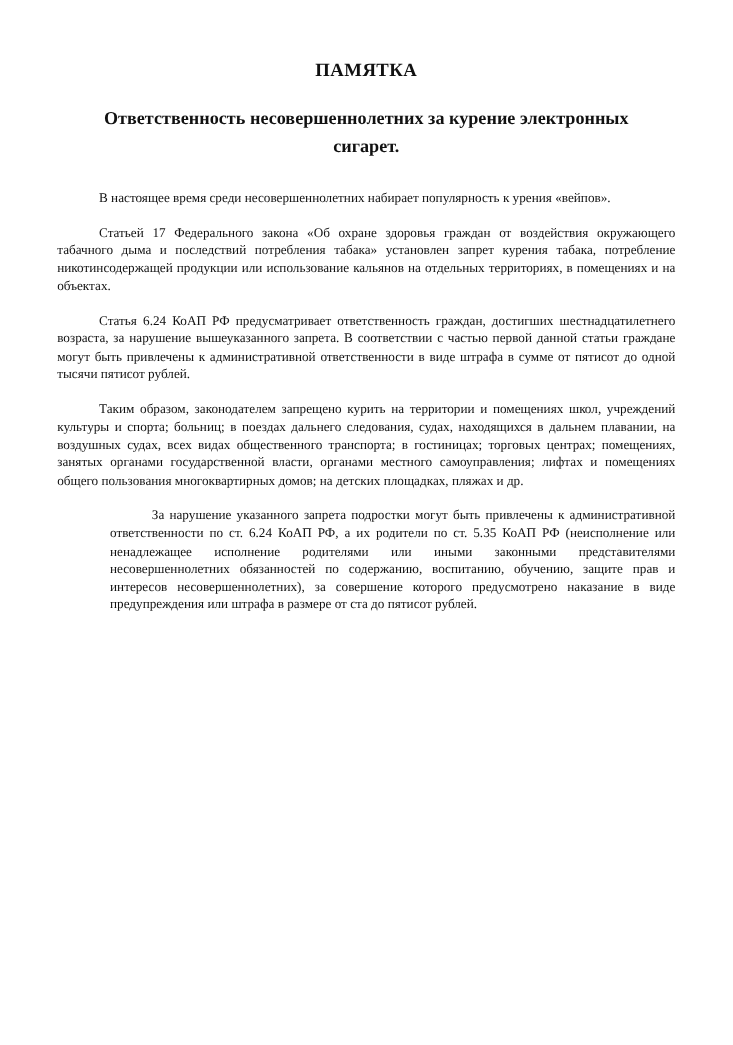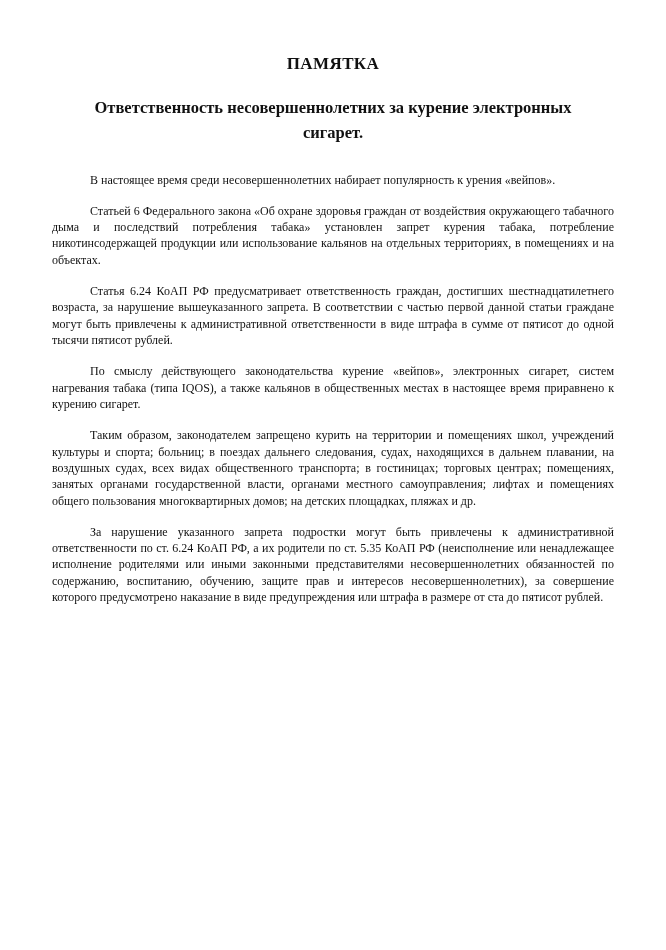--- a/index.html
+++ b/index.html
@@ -43,33 +43,33 @@
     text-align: justify;
     text-justify: inter-word;
     font-size: 12px;
     line-height: 1.36;
     margin: 0 0 15px 0;
     text-indent: 38px;
     hyphens: manual;
   }
   .para:last-child {
     margin-bottom: 0;
+    margin-left: 48px;
   }
 </style>
 </head>
 <body>
 
 <div class="page">
 
   <div class="doc-title">ПАМЯТКА</div>
 
   <div class="doc-subtitle">Ответственность несовершеннолетних за курение электронных сигарет.</div>
 
   <div class="body-text">
     <p class="para">В настоящее время среди несовершеннолетних набирает популярность к урения «вейпов».</p>
-    <p class="para">Статьей 6 Федерального закона «Об охране здоровья граждан от воздействия окружающего табачного дыма и последствий потребления табака» установлен запрет курения табака, потребление никотинсодержащей продукции или использование кальянов на отдельных территориях, в помещениях и на объектах.</p>
+    <p class="para">Статьей 17 Федерального закона «Об охране здоровья граждан от воздействия окружающего табачного дыма и последствий потребления табака» установлен запрет курения табака, потребление никотинсодержащей продукции или использование кальянов на отдельных территориях, в помещениях и на объектах.</p>
     <p class="para">Статья 6.24 КоАП РФ предусматривает ответственность граждан, достигших шестнадцатилетнего возраста, за нарушение вышеуказанного запрета. В соответствии с частью первой данной статьи граждане могут быть привлечены к административной ответственности в виде штрафа в сумме от пятисот до одной тысячи пятисот рублей.</p>
-    <p class="para">По смыслу действующего законодательства курение «вейпов», электронных сигарет, систем нагревания табака (типа IQOS), а также кальянов в общественных местах в настоящее время приравнено к курению сигарет.</p>
     <p class="para">Таким образом, законодателем запрещено курить на территории и помещениях школ, учреждений культуры и спорта; больниц; в поездах дальнего следования, судах, находящихся в дальнем плавании, на воздушных судах, всех видах общественного транспорта; в гостиницах; торговых центрах; помещениях, занятых органами государственной власти, органами местного самоуправления; лифтах и помещениях общего пользования многоквартирных домов; на детских площадках, пляжах и др.</p>
     <p class="para">За нарушение указанного запрета подростки могут быть привлечены к административной ответственности по ст. 6.24 КоАП РФ, а их родители по ст. 5.35 КоАП РФ (неисполнение или ненадлежащее исполнение родителями или иными законными представителями несовершеннолетних обязанностей по содержанию, воспитанию, обучению, защите прав и интересов несовершеннолетних), за совершение которого предусмотрено наказание в виде предупреждения или штрафа в размере от ста до пятисот рублей.</p>
   </div>
 
 </div>
 
 </body></html>

